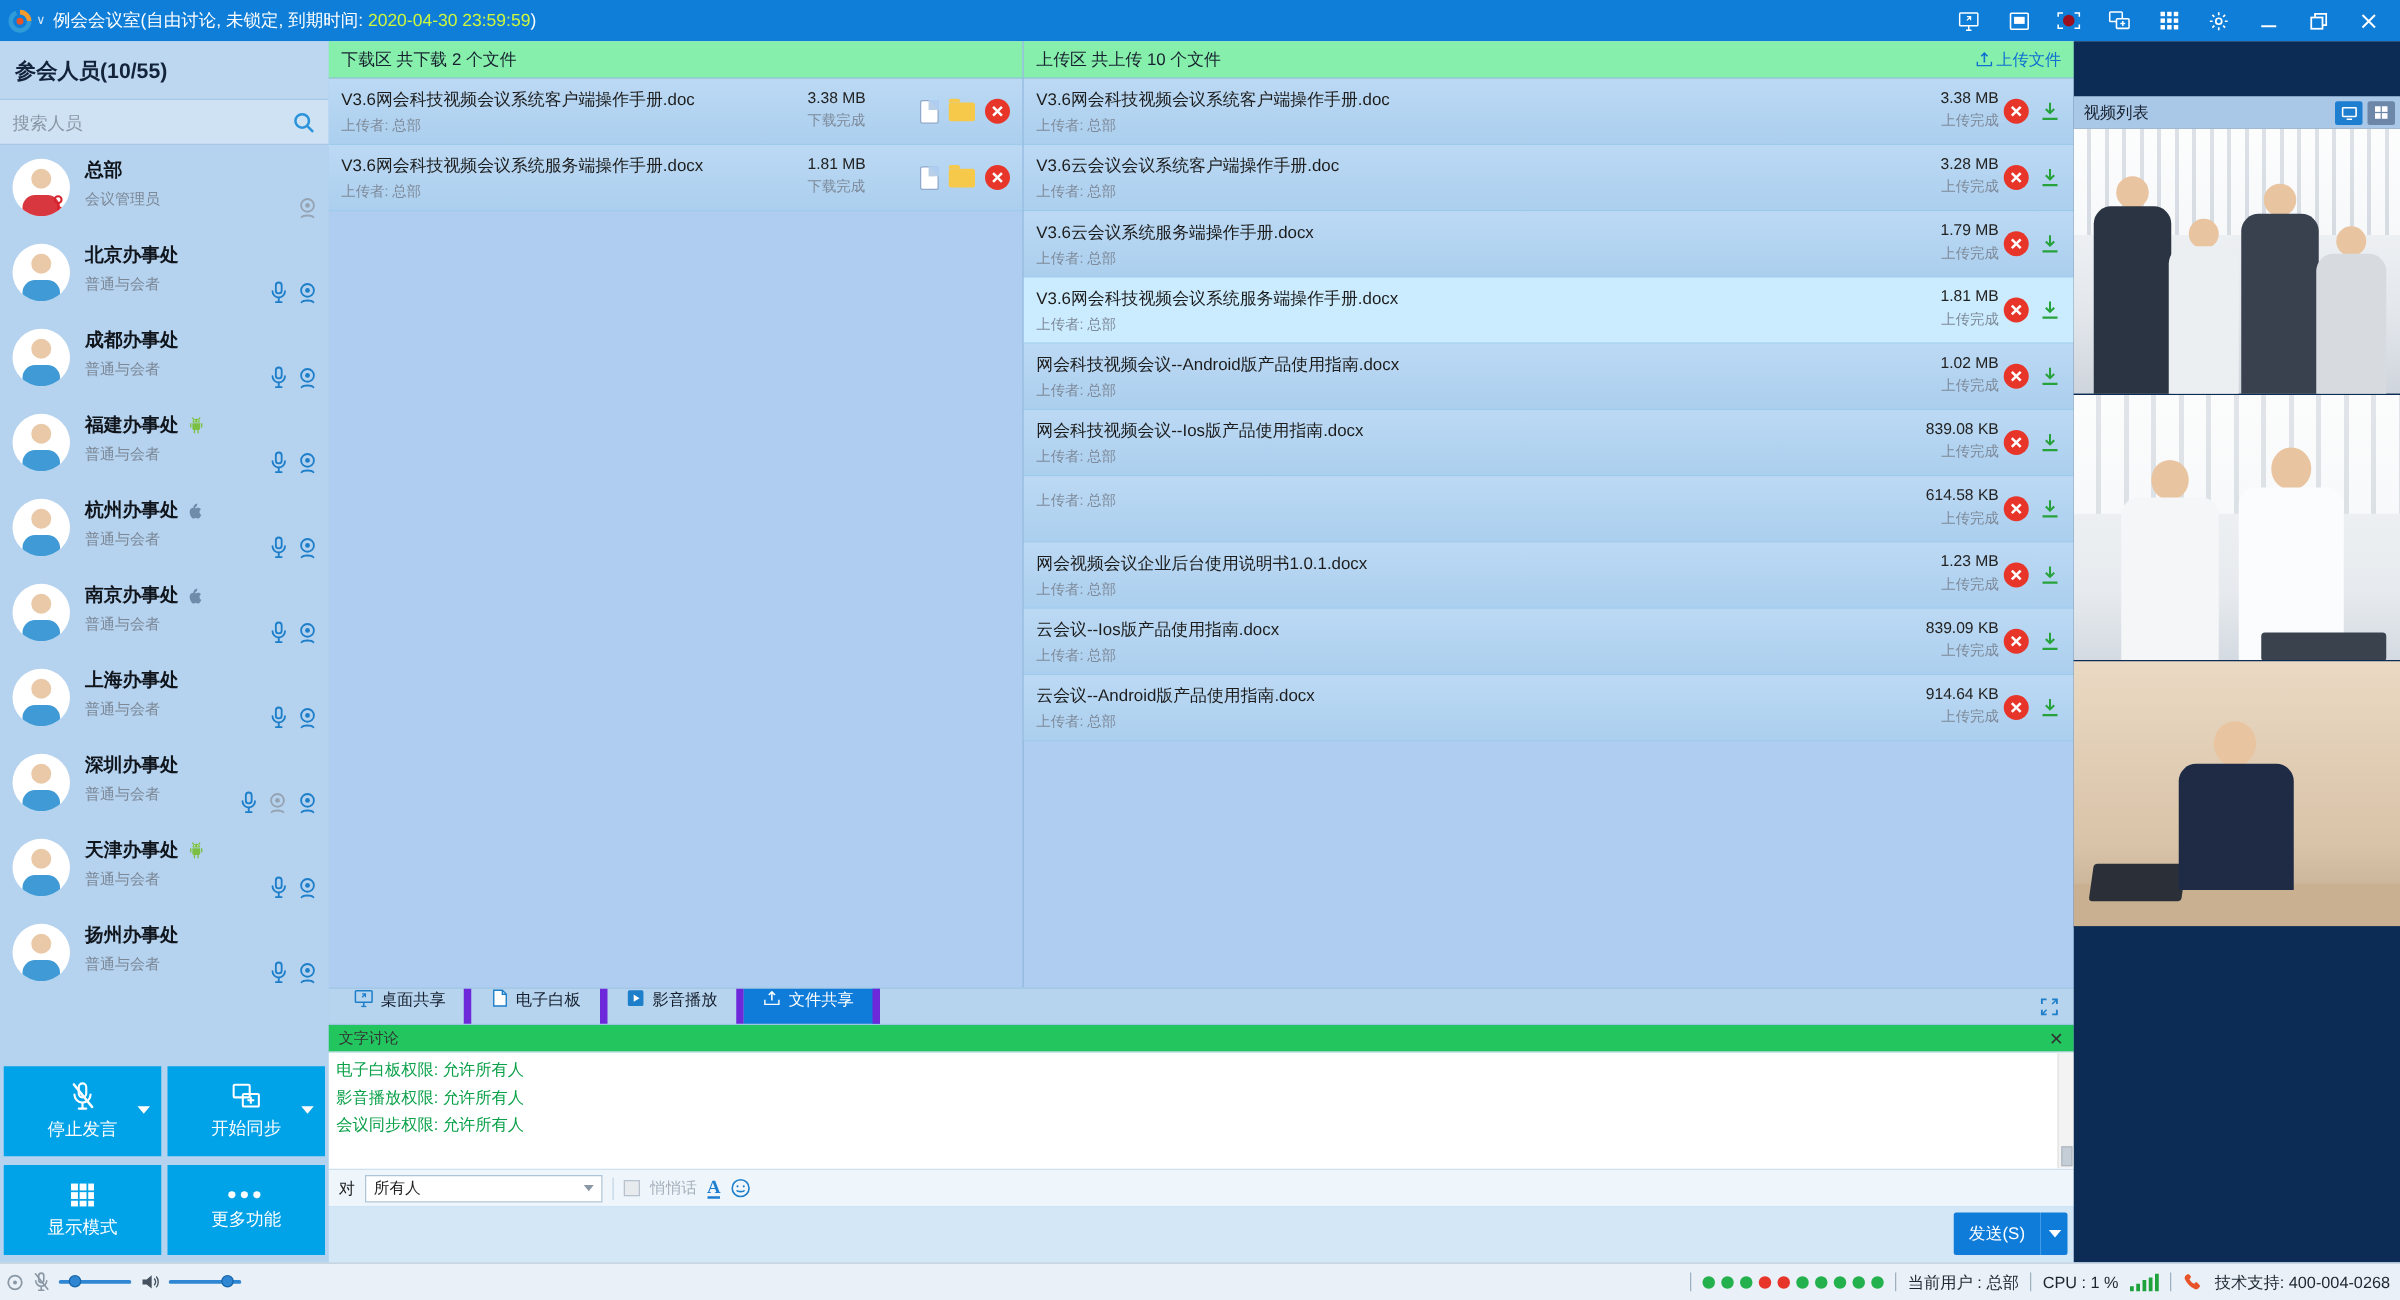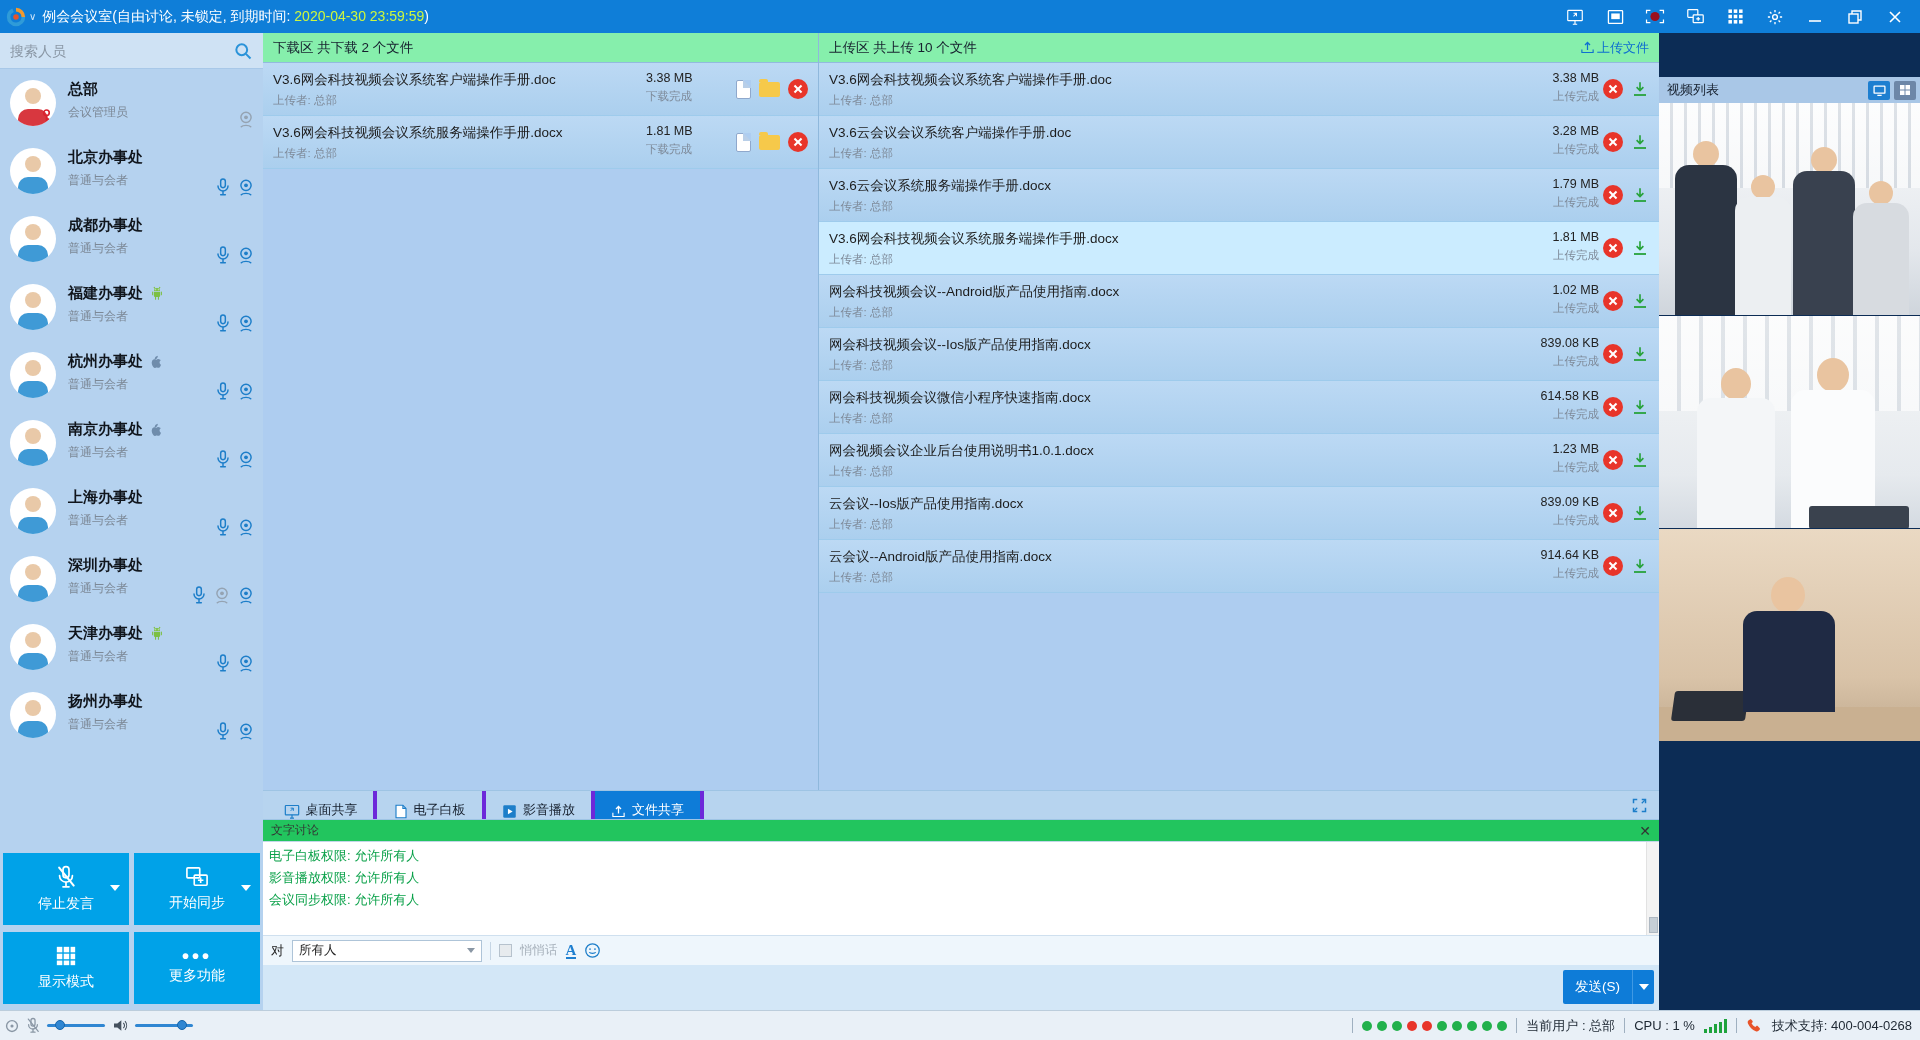--- a/index.html
+++ b/index.html
@@ -81,22 +81,22 @@
   .doc-ic { width:15px; height:19px; background:#fff; border:1px solid #8fa8cc; border-radius:2px; position:relative; cursor:pointer; }
   .doc-ic::before { content:""; position:absolute; right:-1px; top:-1px; border:4px solid #aecdf0;
     border-left-color:#b9cfe8; border-bottom-color:#b9cfe8; }
   .folder-ic { width:21px; height:15px; background:#f6c94a; border-radius:2px; position:relative; cursor:pointer; }
   .folder-ic::before { content:""; position:absolute; top:-3px; left:0; width:9px; height:3px;
     background:#f6c94a; border-radius:2px 2px 0 0; }
 
   
   .tabbar { height:30px; background:#b7d4ef; display:flex; align-items:stretch;
     border-top:1px solid #9ec4e4; border-bottom:1px solid #9ec4e4; padding-left:5px; position:relative; }
-  .tab { width:109px; display:flex; align-items:flex-end; justify-content:center; gap:6px;
-    font-size:13px; color:#16202e; border-right:4px solid #6d28d9; cursor:pointer; }
+  .tab { width:109px; display:flex; align-items:flex-start; justify-content:center; gap:6px;
+    font-size:13px; color:#16202e; border-right:6px solid #6d28d9; cursor:pointer; }
   .tab.active { background:#0e7cd8; color:#fff; }
   .expand-ic { position:absolute; right:12px; top:7px; width:15px; height:15px; cursor:pointer; }
 
   
   .chat-head { height:22px; background:#22c55e; font-size:12px; color:#333;
     display:flex; align-items:center; padding:0 8px; border-bottom:1px solid #c2d7e8; }
   .chat-close { margin-left:auto; font-size:14px; color:#333; cursor:pointer; line-height:1; }
   .chat-msgs { height:93px; background:#fff; position:relative; padding:3px 20px 0 6px; overflow:hidden; }
   .chat-msgs .msg { font-size:13px; color:#0aa149; line-height:22px; white-space:nowrap; }
   .chat-scroll { position:absolute; right:0; top:0; bottom:0; width:13px; background:#f3f3f3; border-left:1px solid #e2e2e2; }
@@ -225,20 +225,21 @@
     </span>
     <span class="tb-ic">
       <svg width="14" height="14" viewBox="0 0 14 14">
           <path d="M2 2l10 10M12 2L2 12" stroke="#fff" stroke-width="1.6"></path>
         </svg>
     </span>
   </div>
 </div>
 
 <div class="sidebar">
+  <div class="sb-header">参会人员(10/55)</div>
   <div class="sb-search">
     <input placeholder="搜索人员" style="">
     <svg width="20" height="20" viewBox="0 0 24 24" fill="none" stroke="#2a93d9" stroke-width="2.4">
         <circle cx="10.5" cy="10.5" r="6.5"></circle>
         <path d="M15.5 15.5 21 21"></path>
       </svg>
   </div>
 
   <div>
 
@@ -746,21 +747,20 @@
               <span class="xcircle"></span>
               <svg width="18" height="18" viewBox="0 0 24 24" fill="none" stroke="#27a23a" stroke-width="2.2">
                 <path d="M12 3v11M7.5 9.5 12 14l4.5-4.5"></path>
                 <path d="M4 20h16" stroke-width="2.4"></path>
               </svg>
             </div>
           </div>
 
           <div class="frow">
             <div class="fname-col">
-              <div class="fname">网会科技视频会议微信小程序快速指南.docx</div>
               <div class="fuploader">上传者: 总部</div>
             </div>
             <div class="fsize-col up-size">
               <div>614.58 KB</div>
               <div class="fstatus">上传完成</div>
             </div>
             <div class="ficons">
               <span class="xcircle"></span>
               <svg width="18" height="18" viewBox="0 0 24 24" fill="none" stroke="#27a23a" stroke-width="2.2">
                 <path d="M12 3v11M7.5 9.5 12 14l4.5-4.5"></path>

